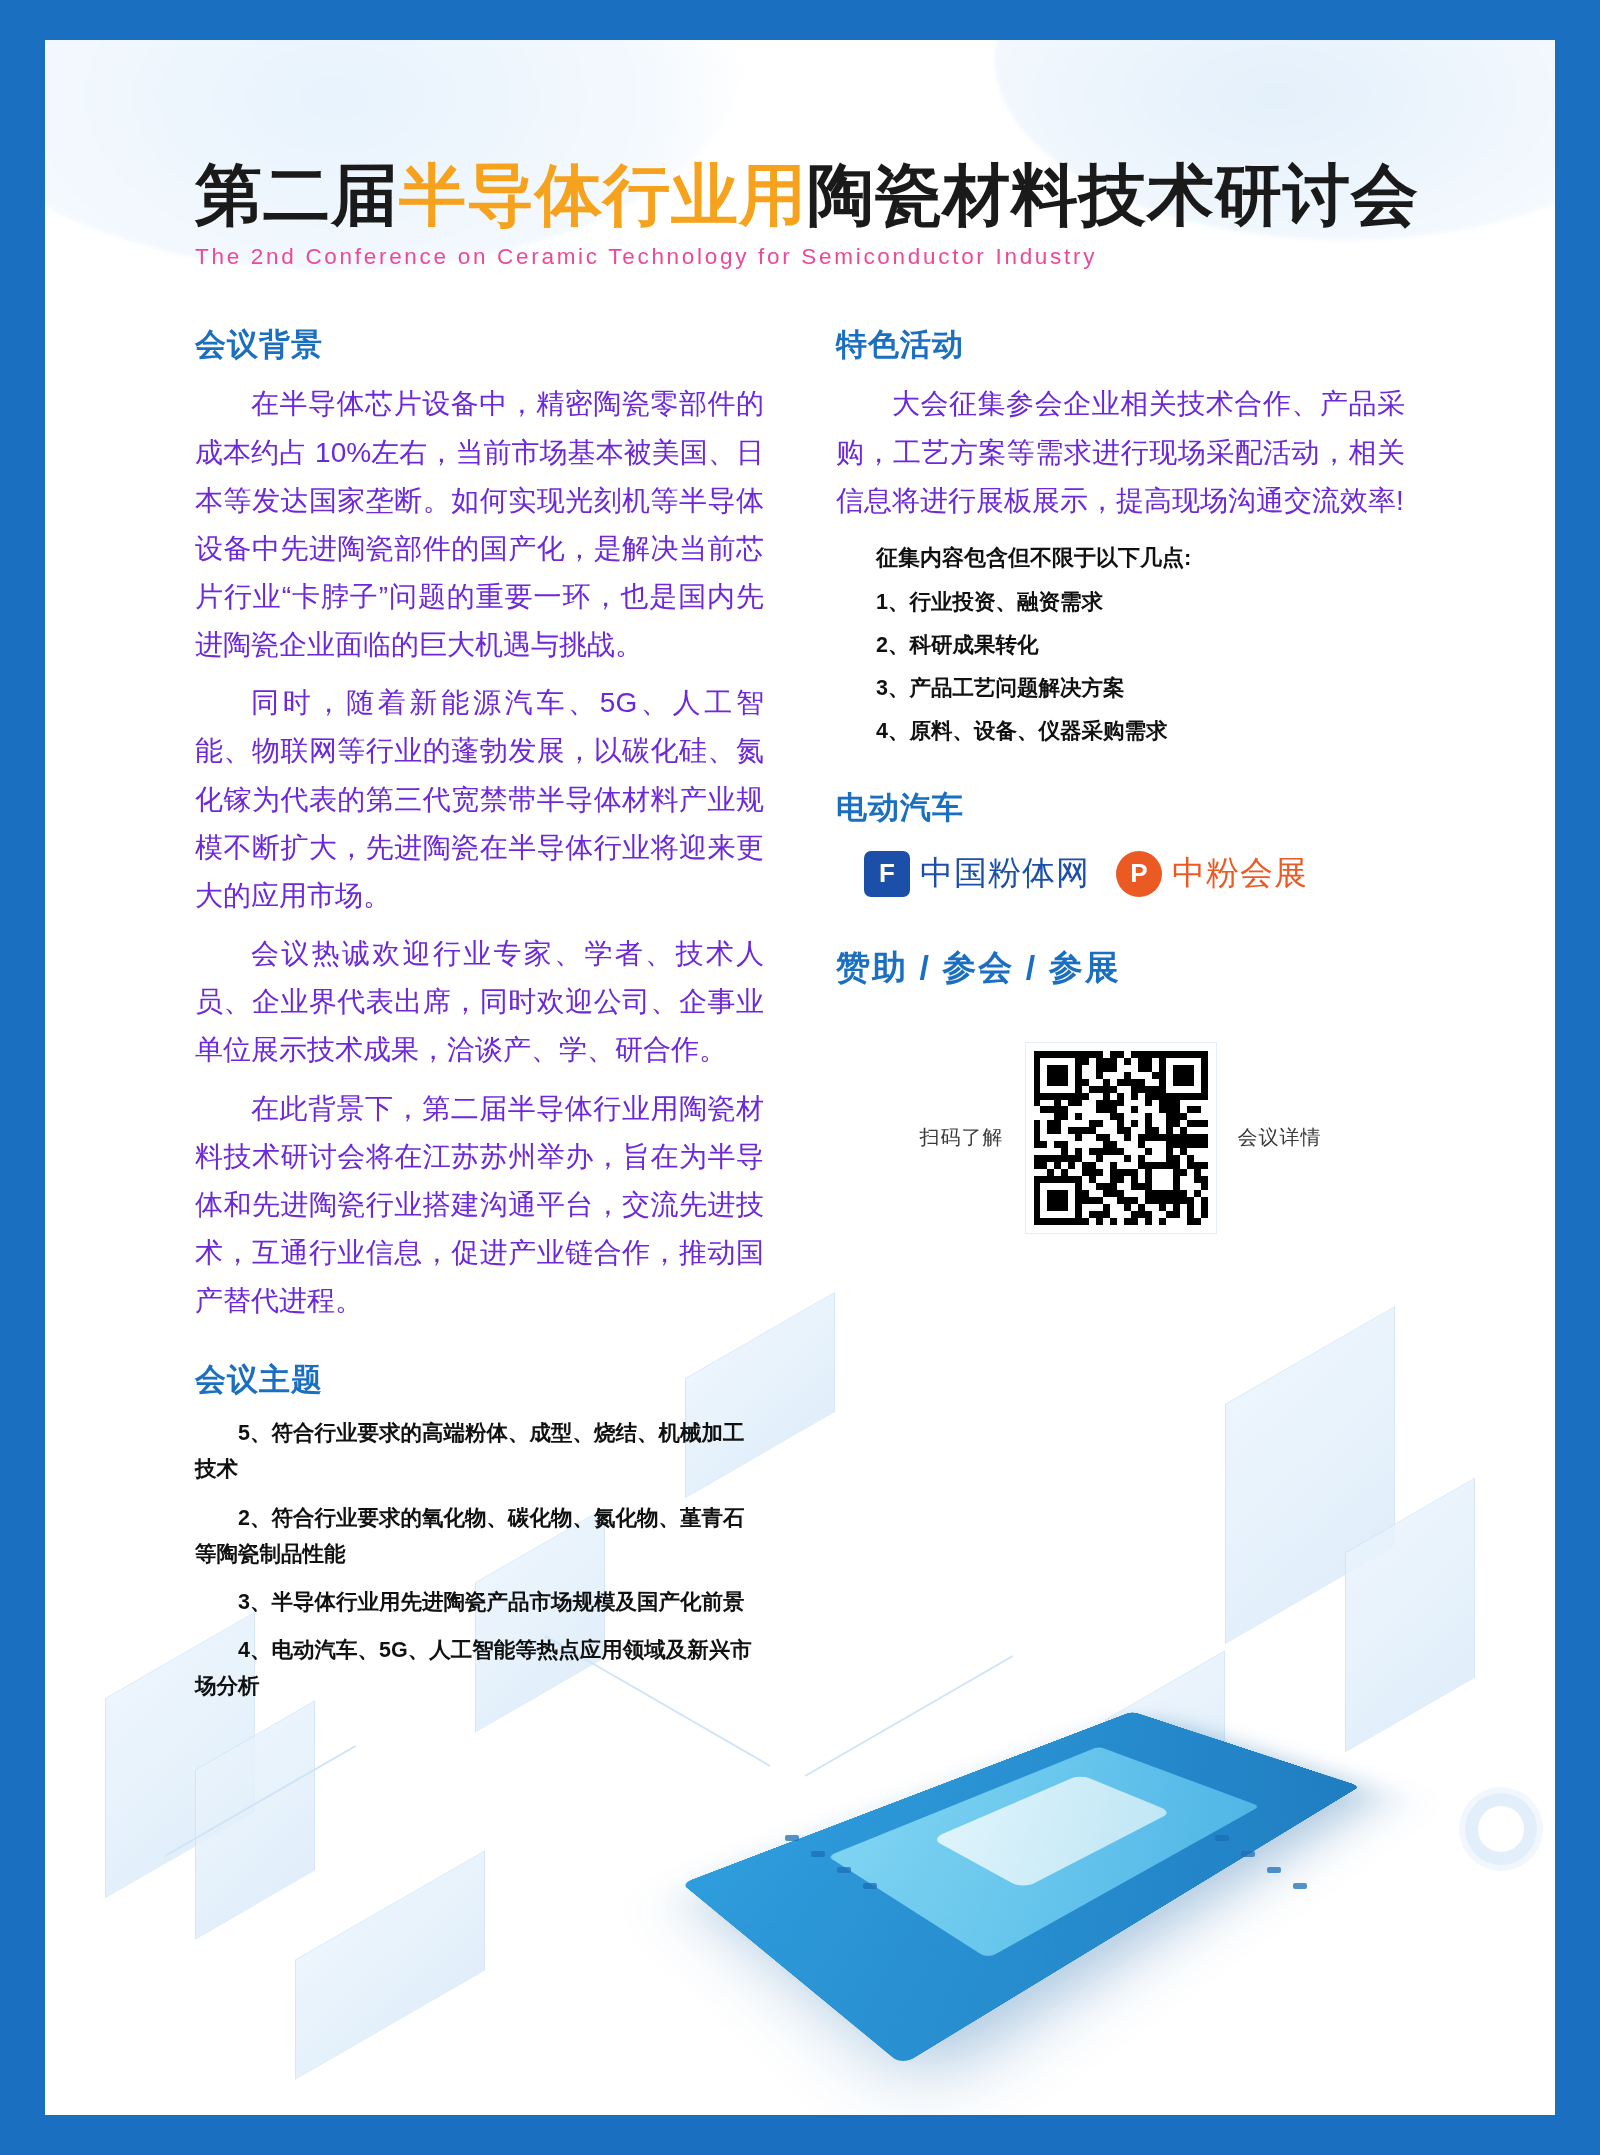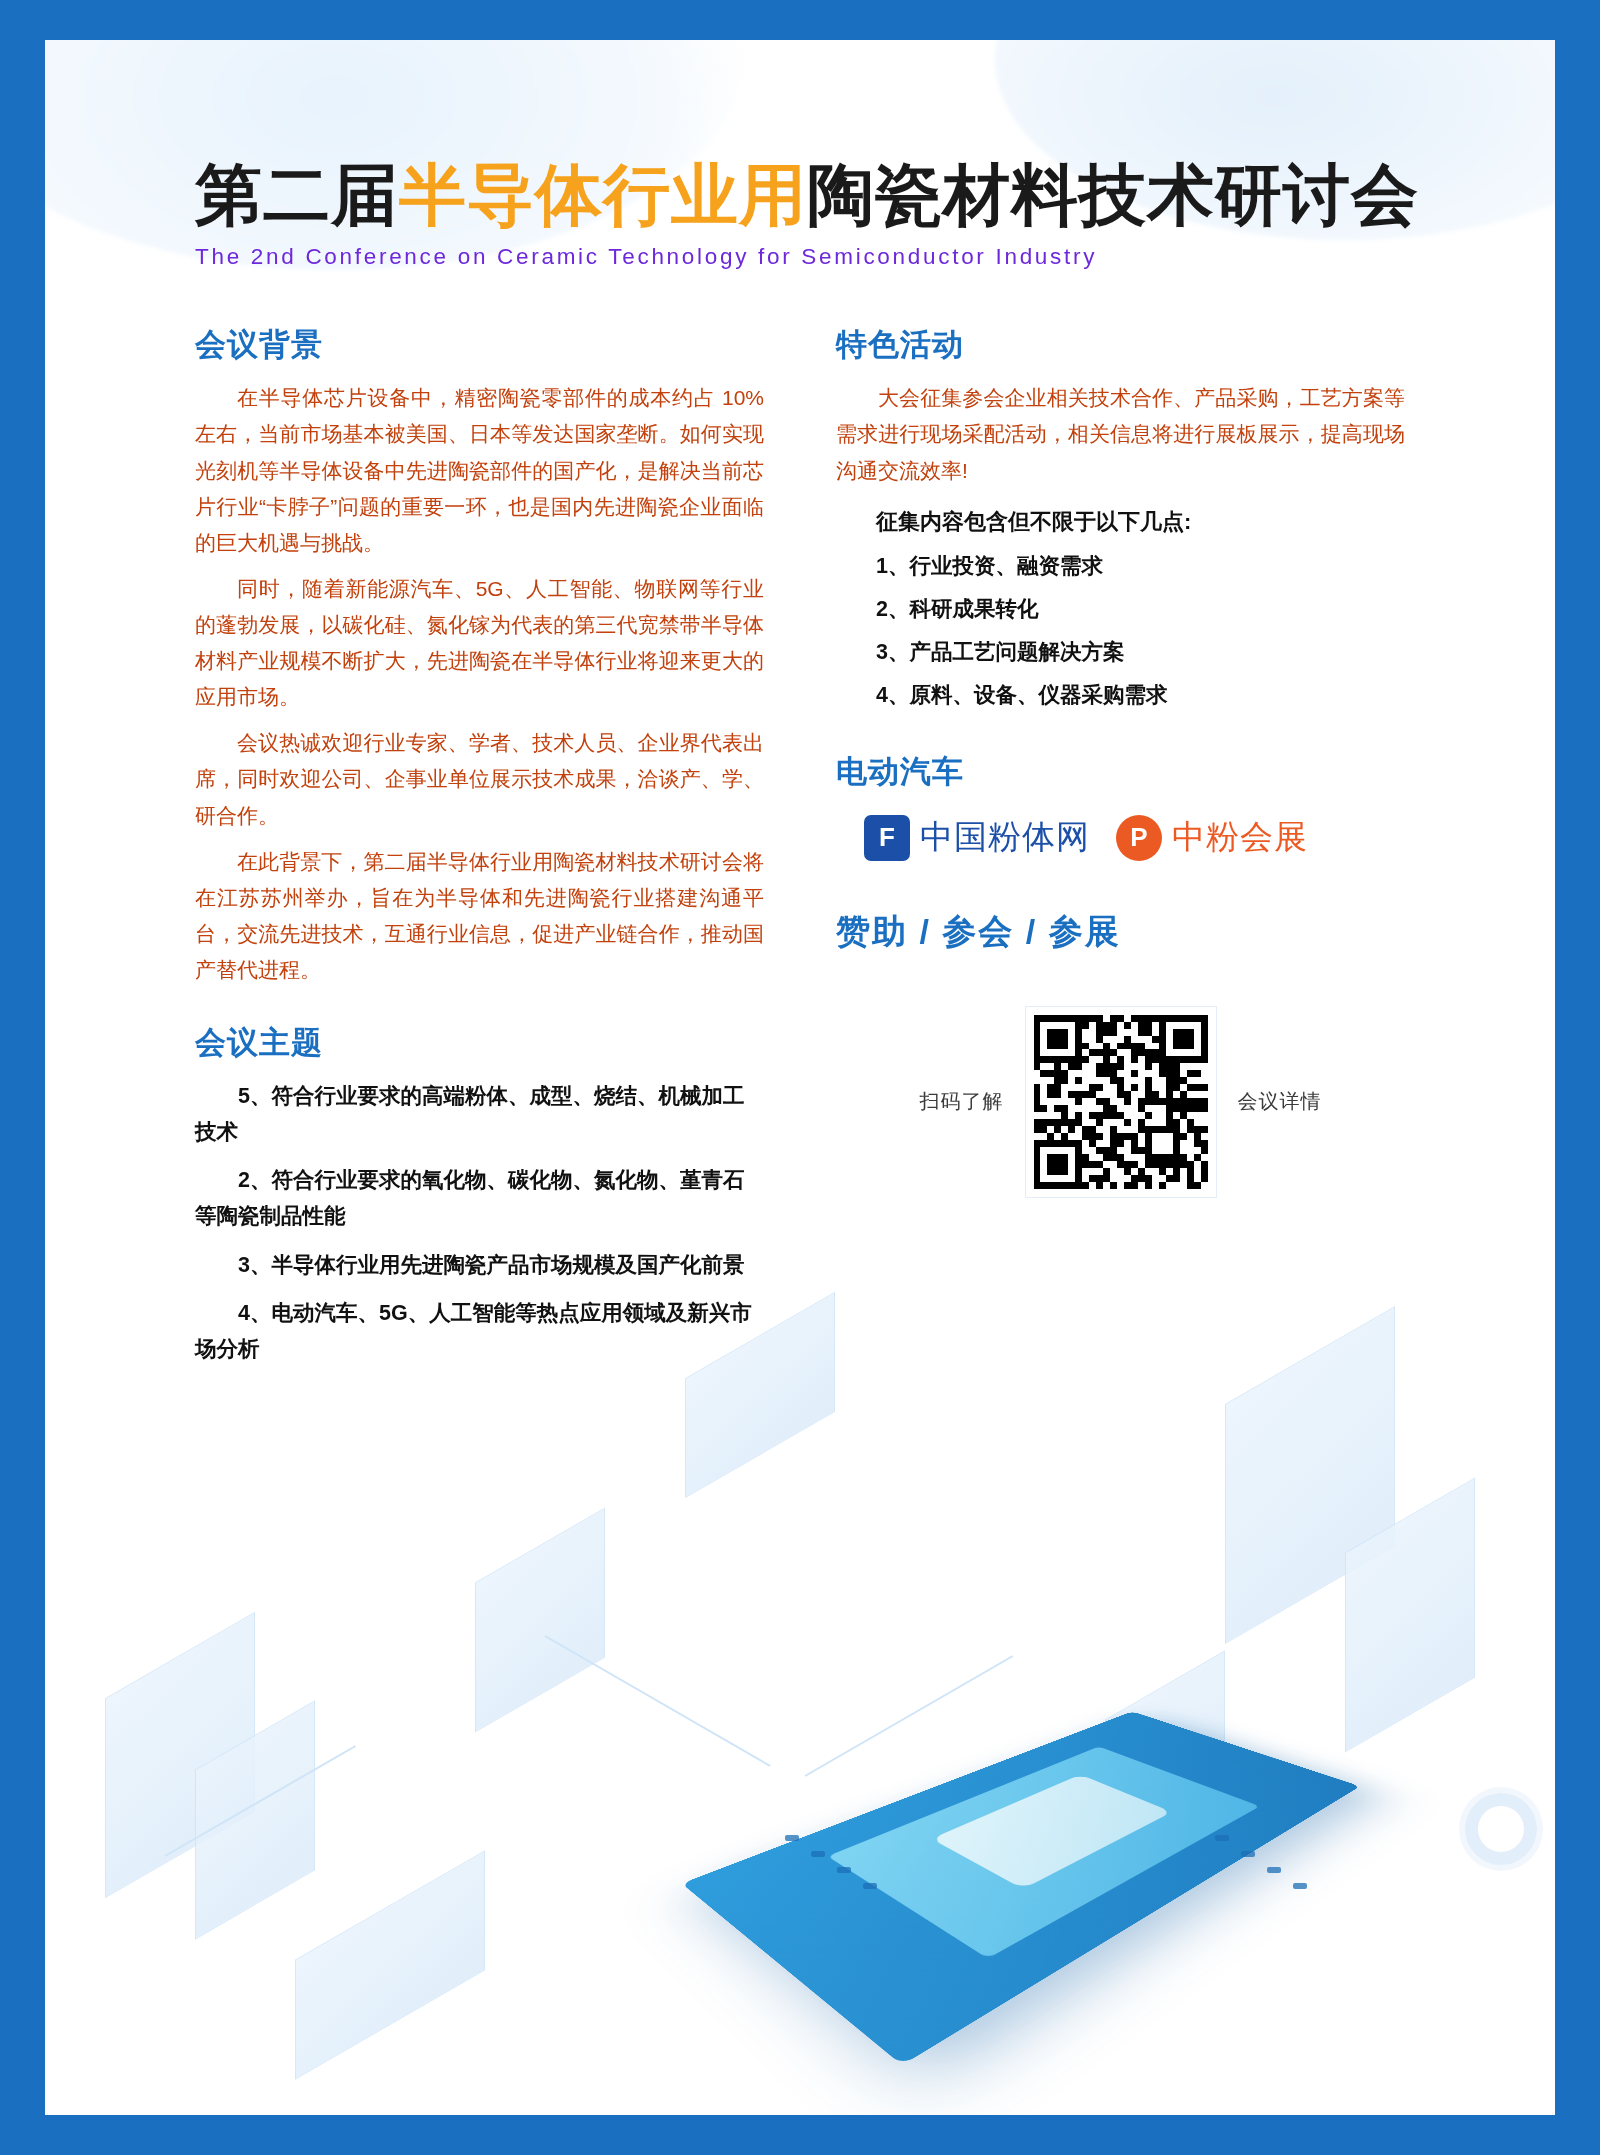--- a/index.html
+++ b/index.html
@@ -67,21 +67,21 @@
     font-weight: bold;
     letter-spacing: 1px;
     line-height: 1.05;
     white-space: nowrap;
   }
   .title-main .dark { color: #1a1a1a; }
   .title-main .amber { color: #f6a21d; }
   .title-sub {
     margin-top: 14px;
     font-size: 22.5px;
-    color: #6d28d9;
+    color: #ec4899;
     letter-spacing: 2.7px;
     white-space: nowrap;
   }
   .meta-row {
     margin-top: 26px;
     display: flex;
     align-items: flex-end;
     gap: 58px;
     white-space: nowrap;
   }
@@ -115,22 +115,22 @@
   .sec-title {
     font-size: 31px;
     font-weight: bold;
     color: #1b6fc1;
     letter-spacing: 1px;
     margin-bottom: 14px;
   }
   .sec-title.second { margin-top: 34px; }
 
   p.para {
-    font-size: 21px;
-    color: #c2410c;
+    font-size: 28px;
+    color: #6d28d9;
     line-height: 1.72;
     text-align: justify;
     text-indent: 2em;
     margin-bottom: 10px;
   }
   .bullet {
     font-size: 21.5px;
     font-weight: bold;
     color: #111;
     line-height: 1.68;

